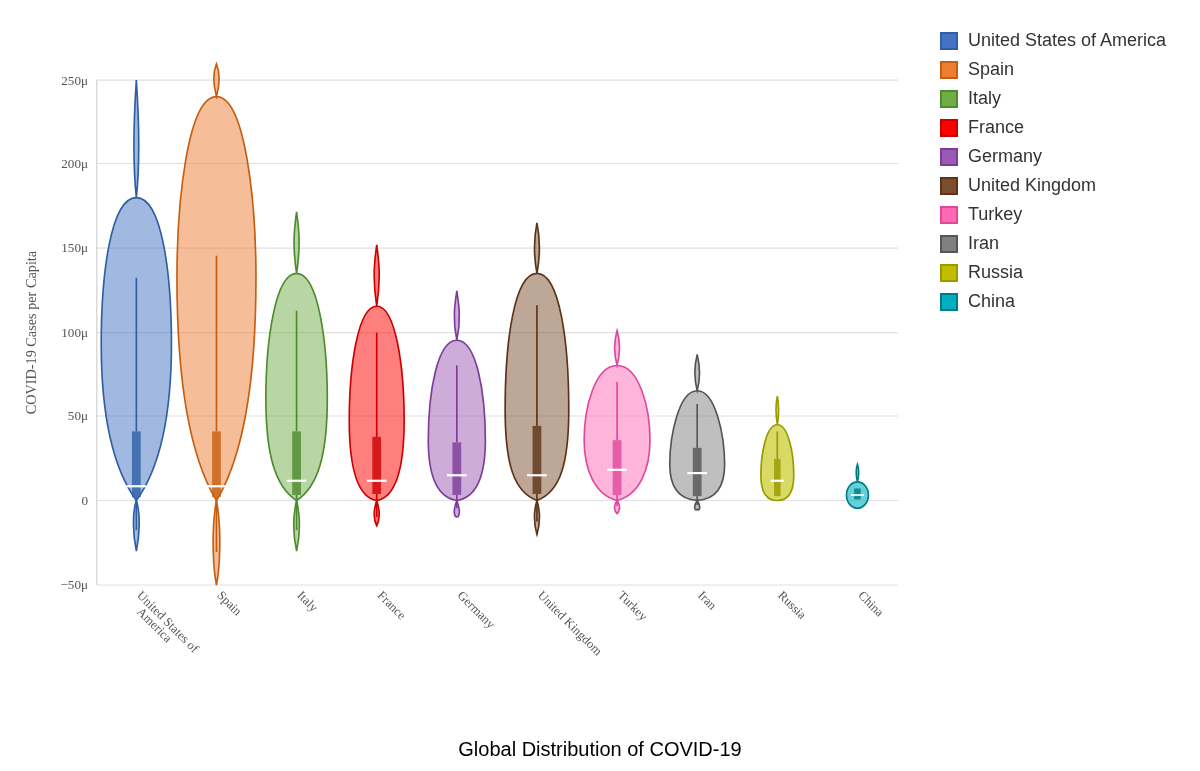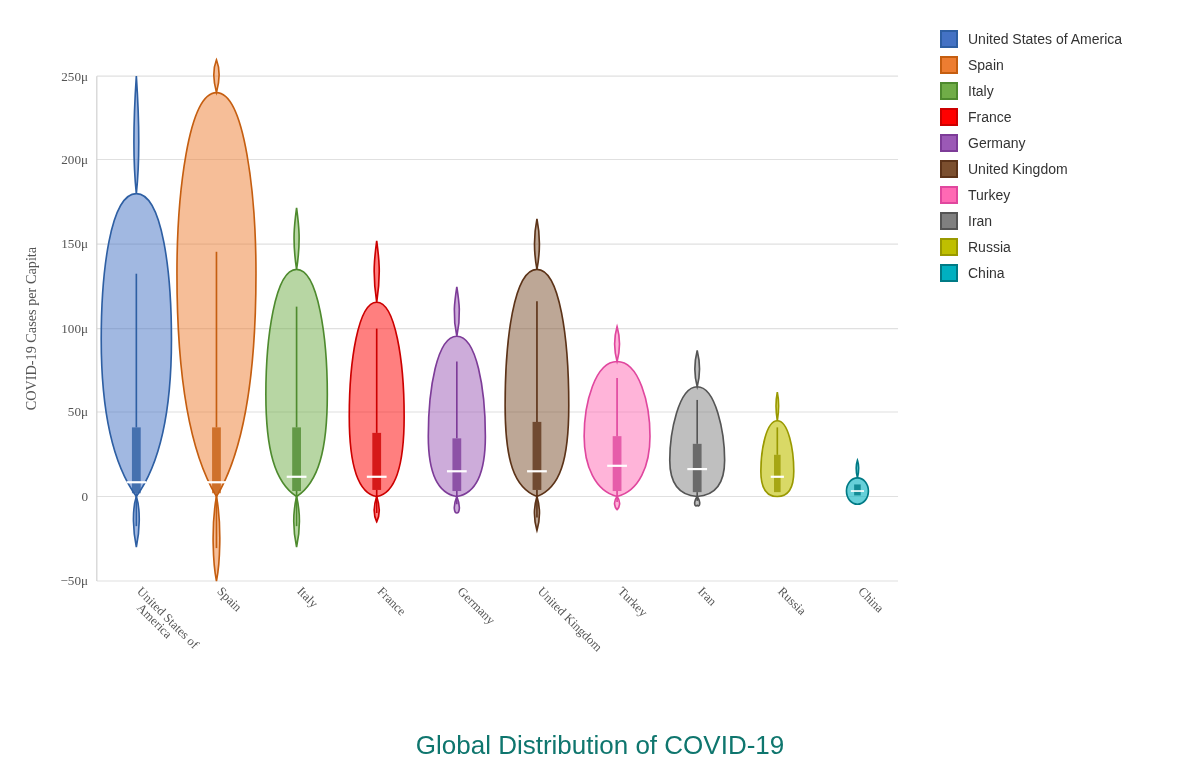--- a/index.html
+++ b/index.html
@@ -35,32 +35,32 @@
       width: 240px;
       padding-top: 10px;
       display: flex;
       flex-direction: column;
       gap: 8px;
     }
     .legend-item {
       display: flex;
       align-items: center;
       gap: 10px;
-      font-size: 14px;
+      font-size: 18px;
       color: #333;
     }
     .legend-color {
       width: 18px;
       height: 18px;
       border: 2px solid transparent;
     }
     .chart-title {
       text-align: center;
-      font-size: 26px;
-      color: #0f766e;
+      font-size: 20px;
+      color: #000000;
       margin-top: 5px;
       font-weight: normal;
     }
     svg {
       width: 100%;
       height: 100%;
     }
   </style>
 </head>
 <body>

